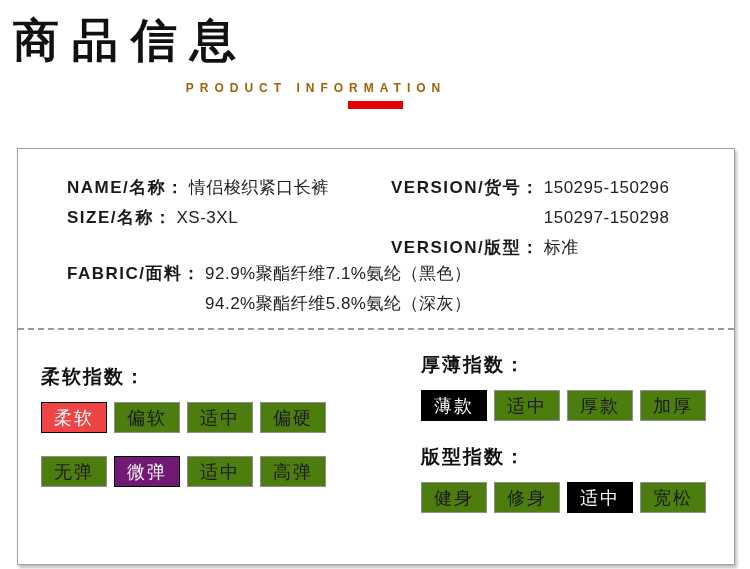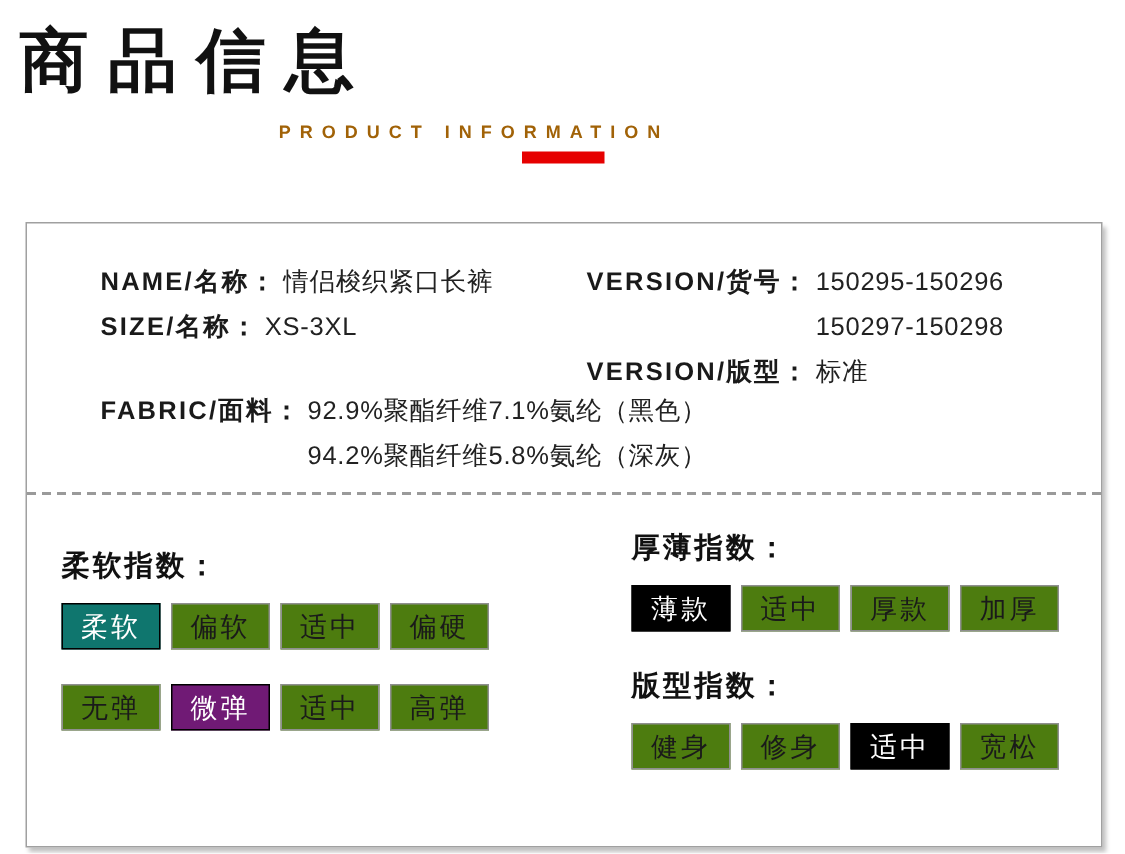--- a/index.html
+++ b/index.html
@@ -152,21 +152,21 @@
         <div class="info-line">94.2%聚酯纤维5.8%氨纶（深灰）</div>
       </span>
     </div>
   </div>
 
   <div class="dashed-divider"></div>
 
   <div class="index-group g0" style="left:23px; top:203px;margin-top:12px;">
     <div class="index-heading">柔软指数：</div>
     <div class="index-options">
-      <div class="index-option selected" style="background: #0f766e; color: rgb(255, 255, 255);">柔软</div>
+      <div class="index-option selected" style="background: #ef4444; color: rgb(255, 255, 255);">柔软</div>
       <div class="index-option">偏软</div>
       <div class="index-option">适中</div>
       <div class="index-option">偏硬</div>
     </div>
   </div>
 
   <div class="index-group g1" style="left:403px; top:203px;">
     <div class="index-heading">厚薄指数：</div>
     <div class="index-options">
       <div class="index-option selected" style="background: rgb(0, 0, 0); color: rgb(255, 255, 255);">薄款</div>

